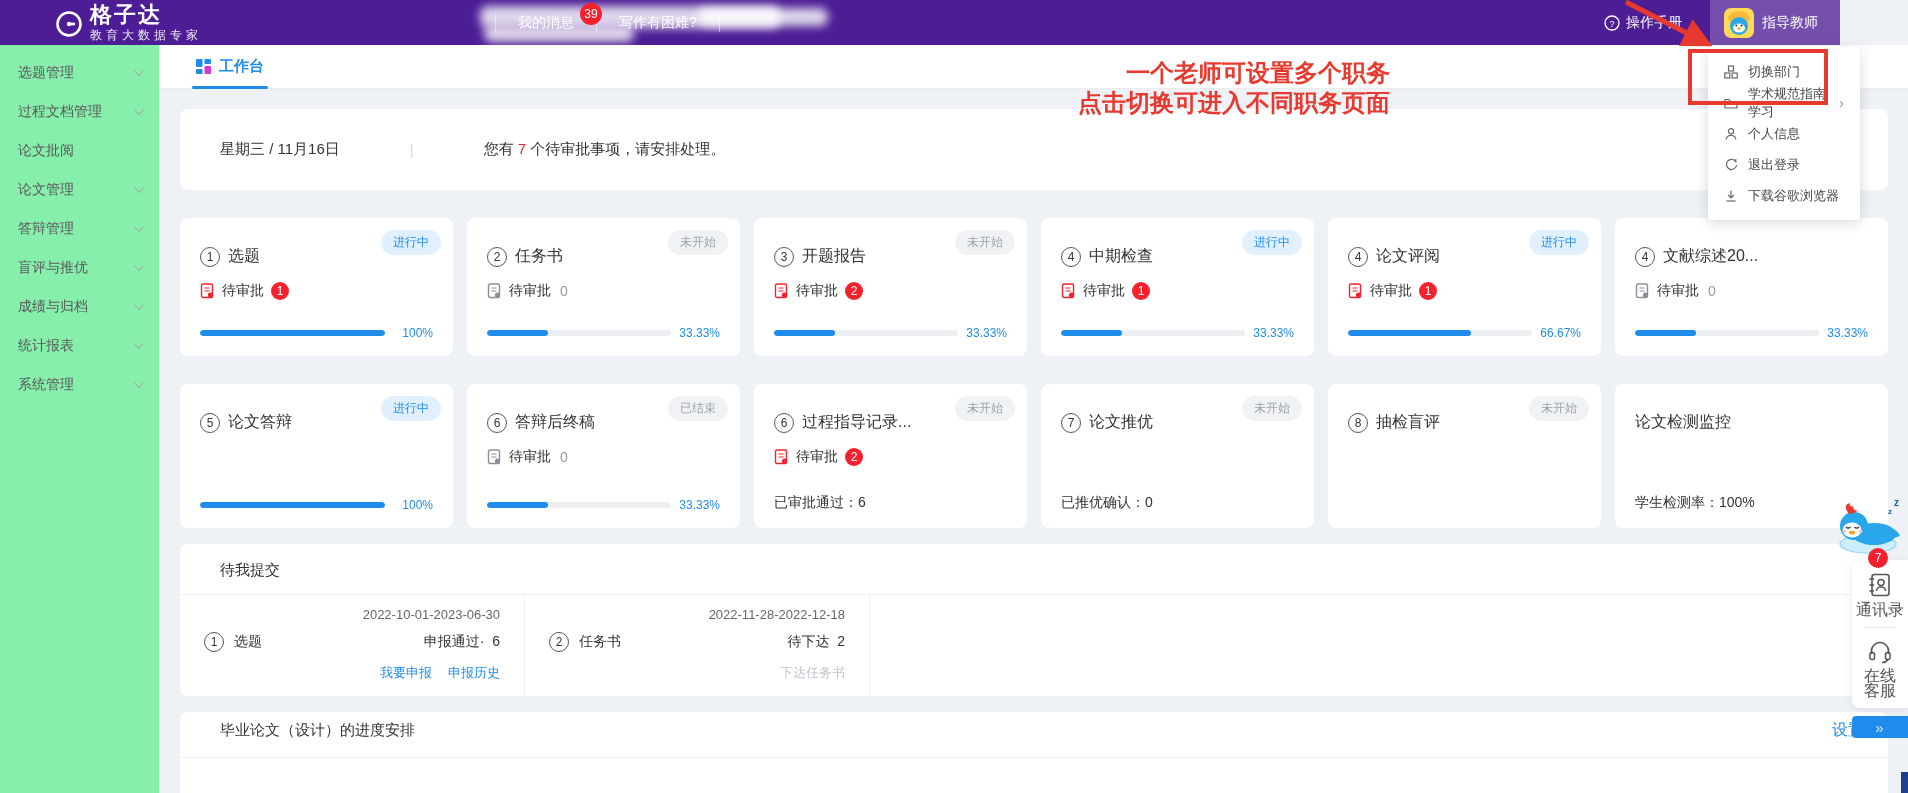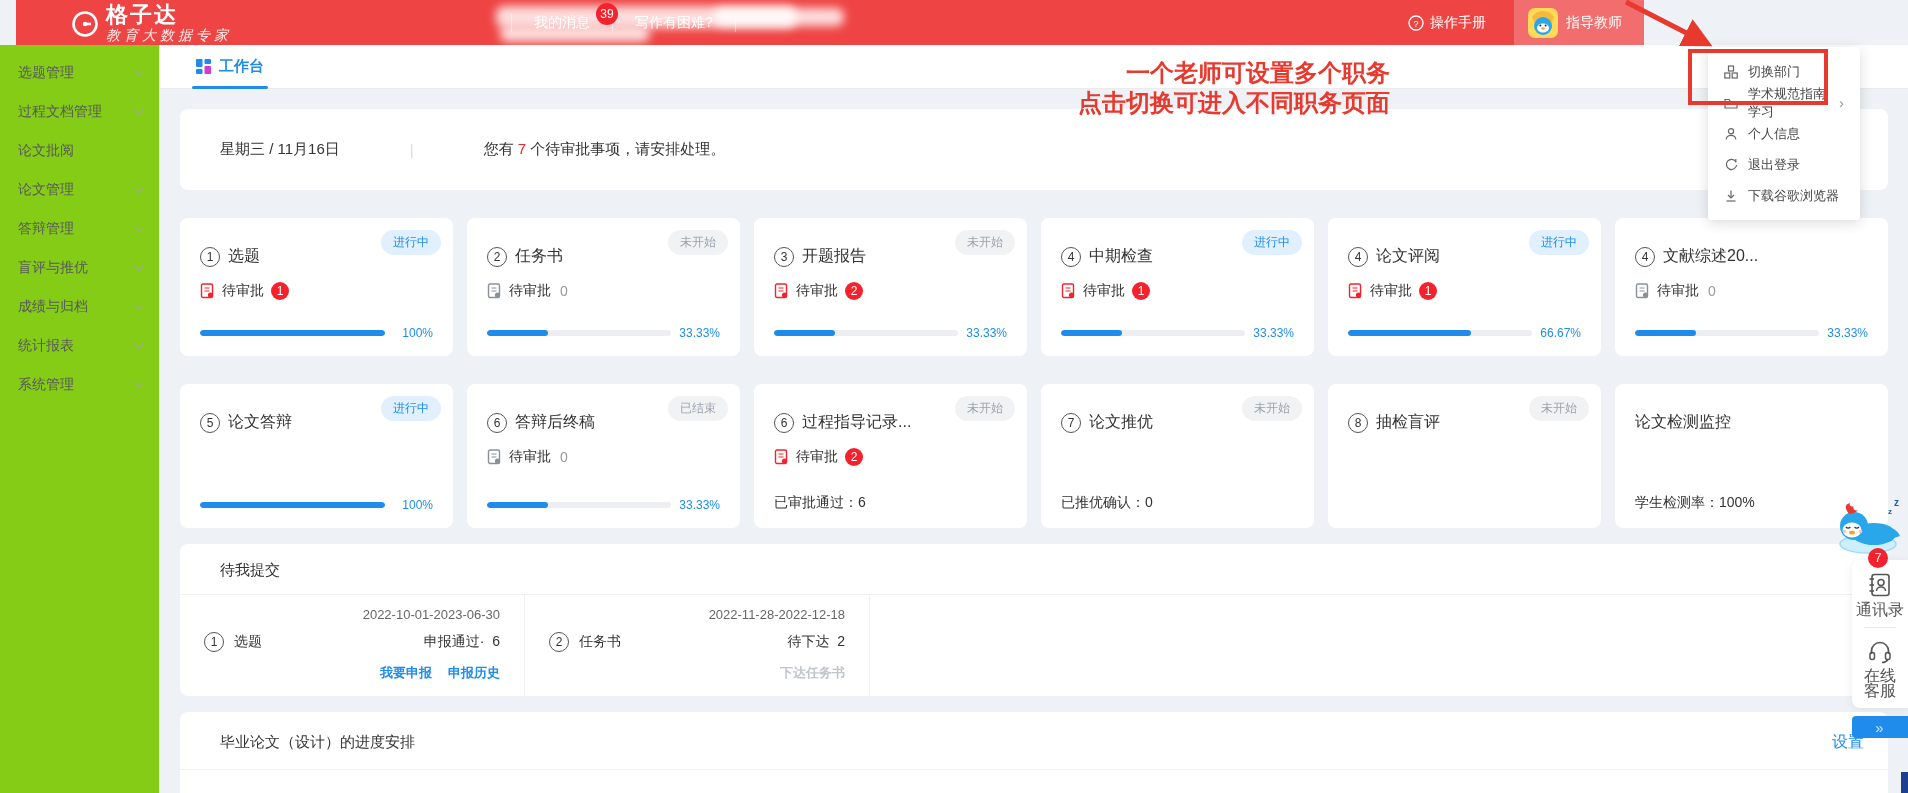--- a/index.html
+++ b/index.html
@@ -1,41 +1,41 @@
 <!DOCTYPE html>
 <html><head>
 <meta charset="utf-8">
 <style>
   * { margin:0; padding:0; box-sizing:border-box; }
   html,body { width:1908px; height:793px; overflow:hidden; }
   body { position:relative; background:#eef1f5; font-family:"Liberation Sans","DejaVu Sans",sans-serif; color:#333; }
 
   
-  .header { position:absolute; top:0; left:0; width:1628px; height:45px; background:#ef4444; z-index:60;margin-left:16px; }
+  .header { position:absolute; top:0; left:0; width:1840px; height:45px; background:#4c1d95; z-index:60; }
   .logo { position:absolute; left:55px; top:3px; display:flex; align-items:center; gap:7px; color:#fff; }
   .logo-mark { width:28px; height:28px; }
   .logo-texts { display:flex; flex-direction:column; }
   .brand { font-size:22px; font-weight:bold; letter-spacing:2px; line-height:24px; }
-  .tagline { font-size:14px; letter-spacing:4px; opacity:.9;font-style:italic; }
+  .tagline { font-size:12px; letter-spacing:4px; opacity:.9; }
   .censor-wrap { position:absolute; left:478px; top:2px; }
   .censor { position:absolute; background:rgba(255,255,255,.82); filter:blur(5px); border-radius:8px; }
   .censor.a { left:2px; top:4px; width:300px; height:22px; }
   .censor.b { left:6px; top:24px; width:150px; height:16px; }
   .censor.c { left:220px; top:6px; width:130px; height:18px; }
   .hdr-nav { position:absolute; left:495px; top:0; height:45px; display:flex; align-items:center; color:#fff; font-size:14px; }
   .hdr-sep { width:1px; height:18px; background:rgba(255,255,255,.45); }
   .hdr-link { position:relative; padding:0 22px; height:45px; display:flex; align-items:center; cursor:pointer; }
   .msg-badge { position:absolute; top:3px; right:-6px; min-width:22px; height:22px; border-radius:11px; background:#f5222d; color:#fff; font-size:12px; display:flex; align-items:center; justify-content:center; padding:0 4px; }
   .hdr-right { position:absolute; right:0; top:0; height:45px; display:flex; align-items:center; color:#fff; }
   .manual { display:flex; align-items:center; gap:6px; font-size:14px; margin-right:28px; cursor:pointer; }
   .role-chip { height:45px; display:flex; align-items:center; gap:8px; background:rgba(255,255,255,.22); padding:0 22px 0 14px; cursor:pointer;text-align:right; }
   .role-chip span { font-size:14px; }
 
   
-  .sidebar { position:absolute; top:45px; left:0; bottom:0; width:160px; background:#84cc16; border-right:1px solid #e9e9e9; z-index:20; padding-top:8px; }
+  .sidebar { position:absolute; top:45px; left:0; bottom:0; width:160px; background:#86efac; border-right:1px solid #e9e9e9; z-index:20; padding-top:8px; }
   .side-item { height:39px; display:flex; align-items:center; justify-content:space-between; padding:0 18px; font-size:14px; color:#595959; cursor:pointer; }
   .chev { width:7px; height:7px; border-right:1.5px solid #a6a6a6; border-bottom:1.5px solid #a6a6a6; transform:rotate(45deg) translateY(-2px); }
 
   
   .content { position:absolute; left:160px; top:45px; right:0; bottom:0; }
   .tabbar { height:44px; background:#fff; border-bottom:1px solid #ebebeb; display:flex; align-items:center; padding-left:36px; }
   .tab { position:relative; height:44px; display:flex; align-items:center; gap:8px; color:#1f8ceb; font-size:15px; font-weight:bold; cursor:pointer; }
   .tab .underline { position:absolute; bottom:0; left:-4px; right:-4px; height:3px; background:#1f8ceb; border-radius:2px; }
 
   .panel { background:#fff; border-radius:8px; margin:0 20px; }
@@ -62,27 +62,27 @@
   .foot-text { margin-top:auto; font-size:14px; color:#333; }
 
   
   .todo { margin-top:16px; }
   .todo-head { padding:17px 40px 14px; font-size:15px; color:#333; }
   .todo-list { border-top:1px solid #eef0f2; display:flex; }
   .todo-item { width:345px; padding:12px 24px 14px; border-right:1px solid #eef0f2; }
   .todo-date { text-align:right; font-size:13px; color:#666; }
   .todo-main { display:flex; justify-content:space-between; align-items:center; margin-top:10px; font-size:14px; color:#333; }
   .todo-name { display:flex; align-items:center; gap:10px; }
-  .todo-links { display:flex; justify-content:flex-end; gap:16px; margin-top:12px; font-size:13px;font-weight:bold; }
+  .todo-links { display:flex; justify-content:flex-end; gap:16px; margin-top:12px; font-size:13px; }
   .link { color:#1f8ceb; cursor:pointer; }
   .link-disabled { color:#c0c4cc; }
 
   
   .schedule { margin-top:16px; height:130px; }
-  .sch-head { display:flex; justify-content:space-between; align-items:center; padding:20px 24px 16px 40px; border-bottom:1px solid #eef0f2;text-align:center; }
+  .sch-head { display:flex; justify-content:space-between; align-items:center; padding:8px 24px 16px 40px; border-bottom:1px solid #eef0f2;text-align:center; }
   .sch-title { font-size:15px; color:#333; }
 
   
   .dropdown { position:absolute; left:1708px; top:47px; width:152px; background:#fff; border-radius:4px; box-shadow:0 3px 14px rgba(0,0,0,.14); z-index:100; padding:9px 0; }
   .dd-item { height:31px; display:flex; align-items:center; gap:10px; padding:0 16px; font-size:13px; color:#444; cursor:pointer; }
   .dd-item svg { flex:none; }
   .dd-arrow { margin-left:auto; color:#999; font-size:15px; }
 
   
   .note-box { position:absolute; left:1688px; top:49px; width:140px; height:56px; border:4px solid #e8392e; z-index:120; pointer-events:none; }

